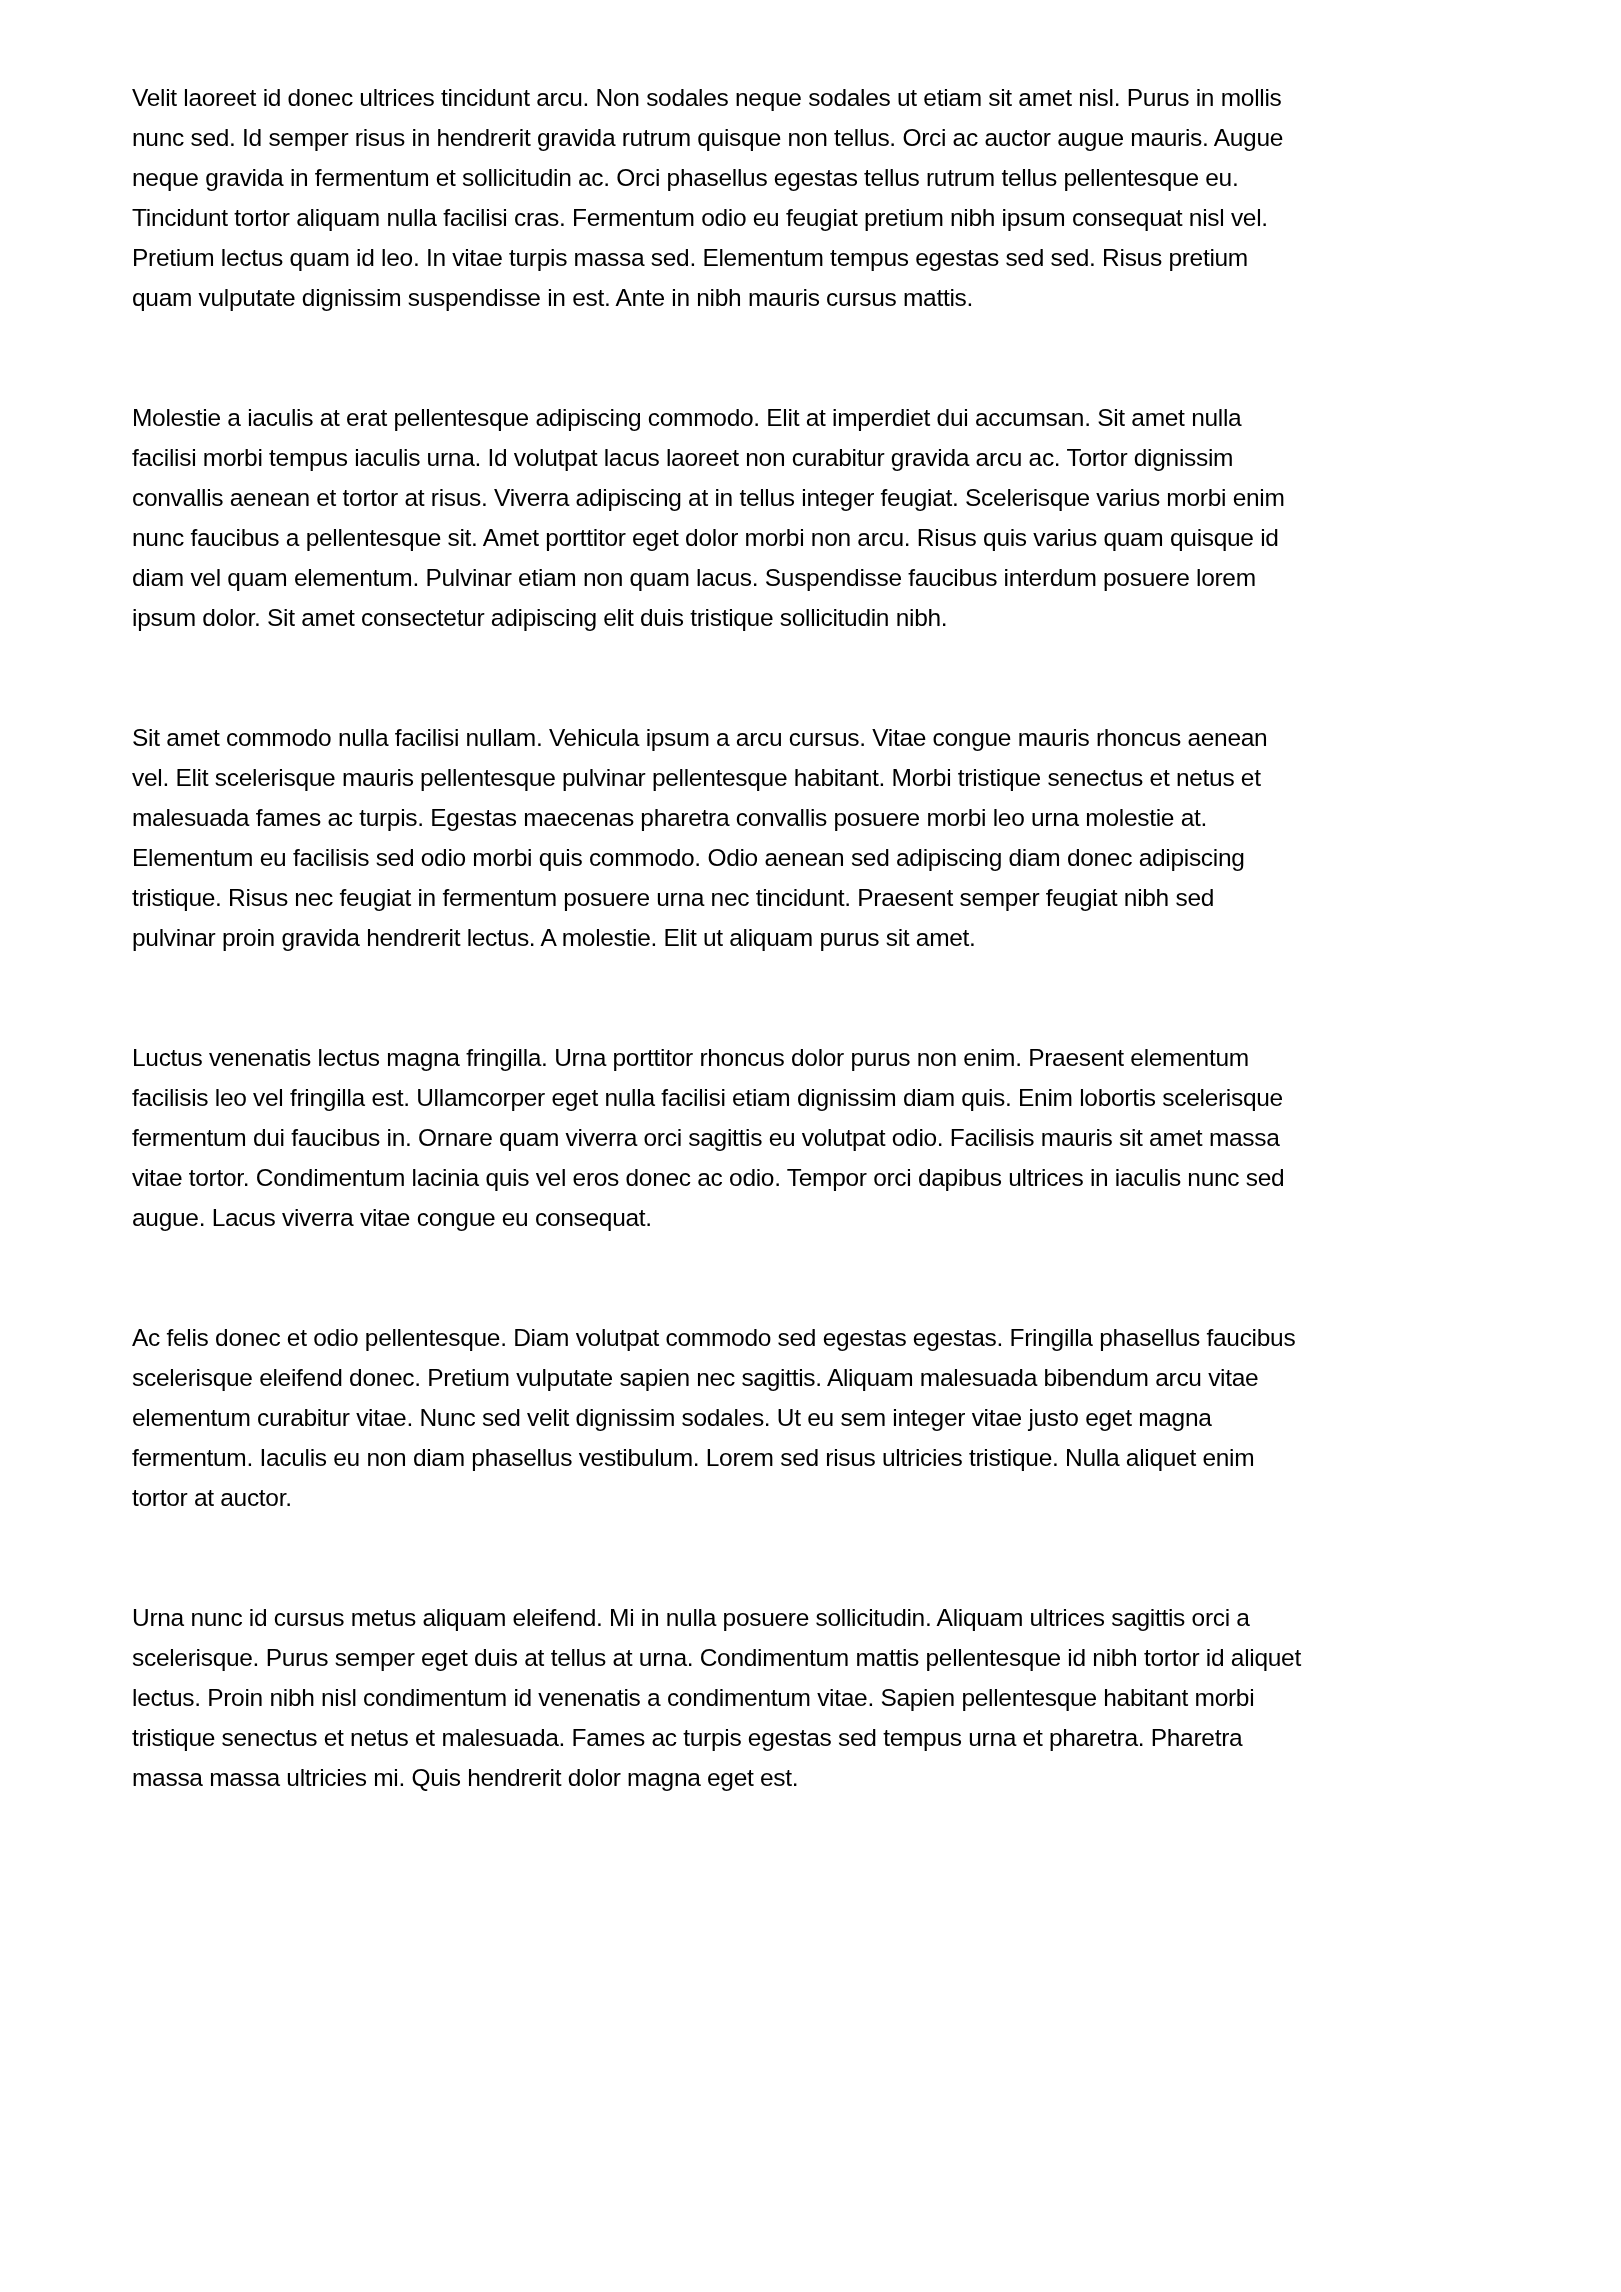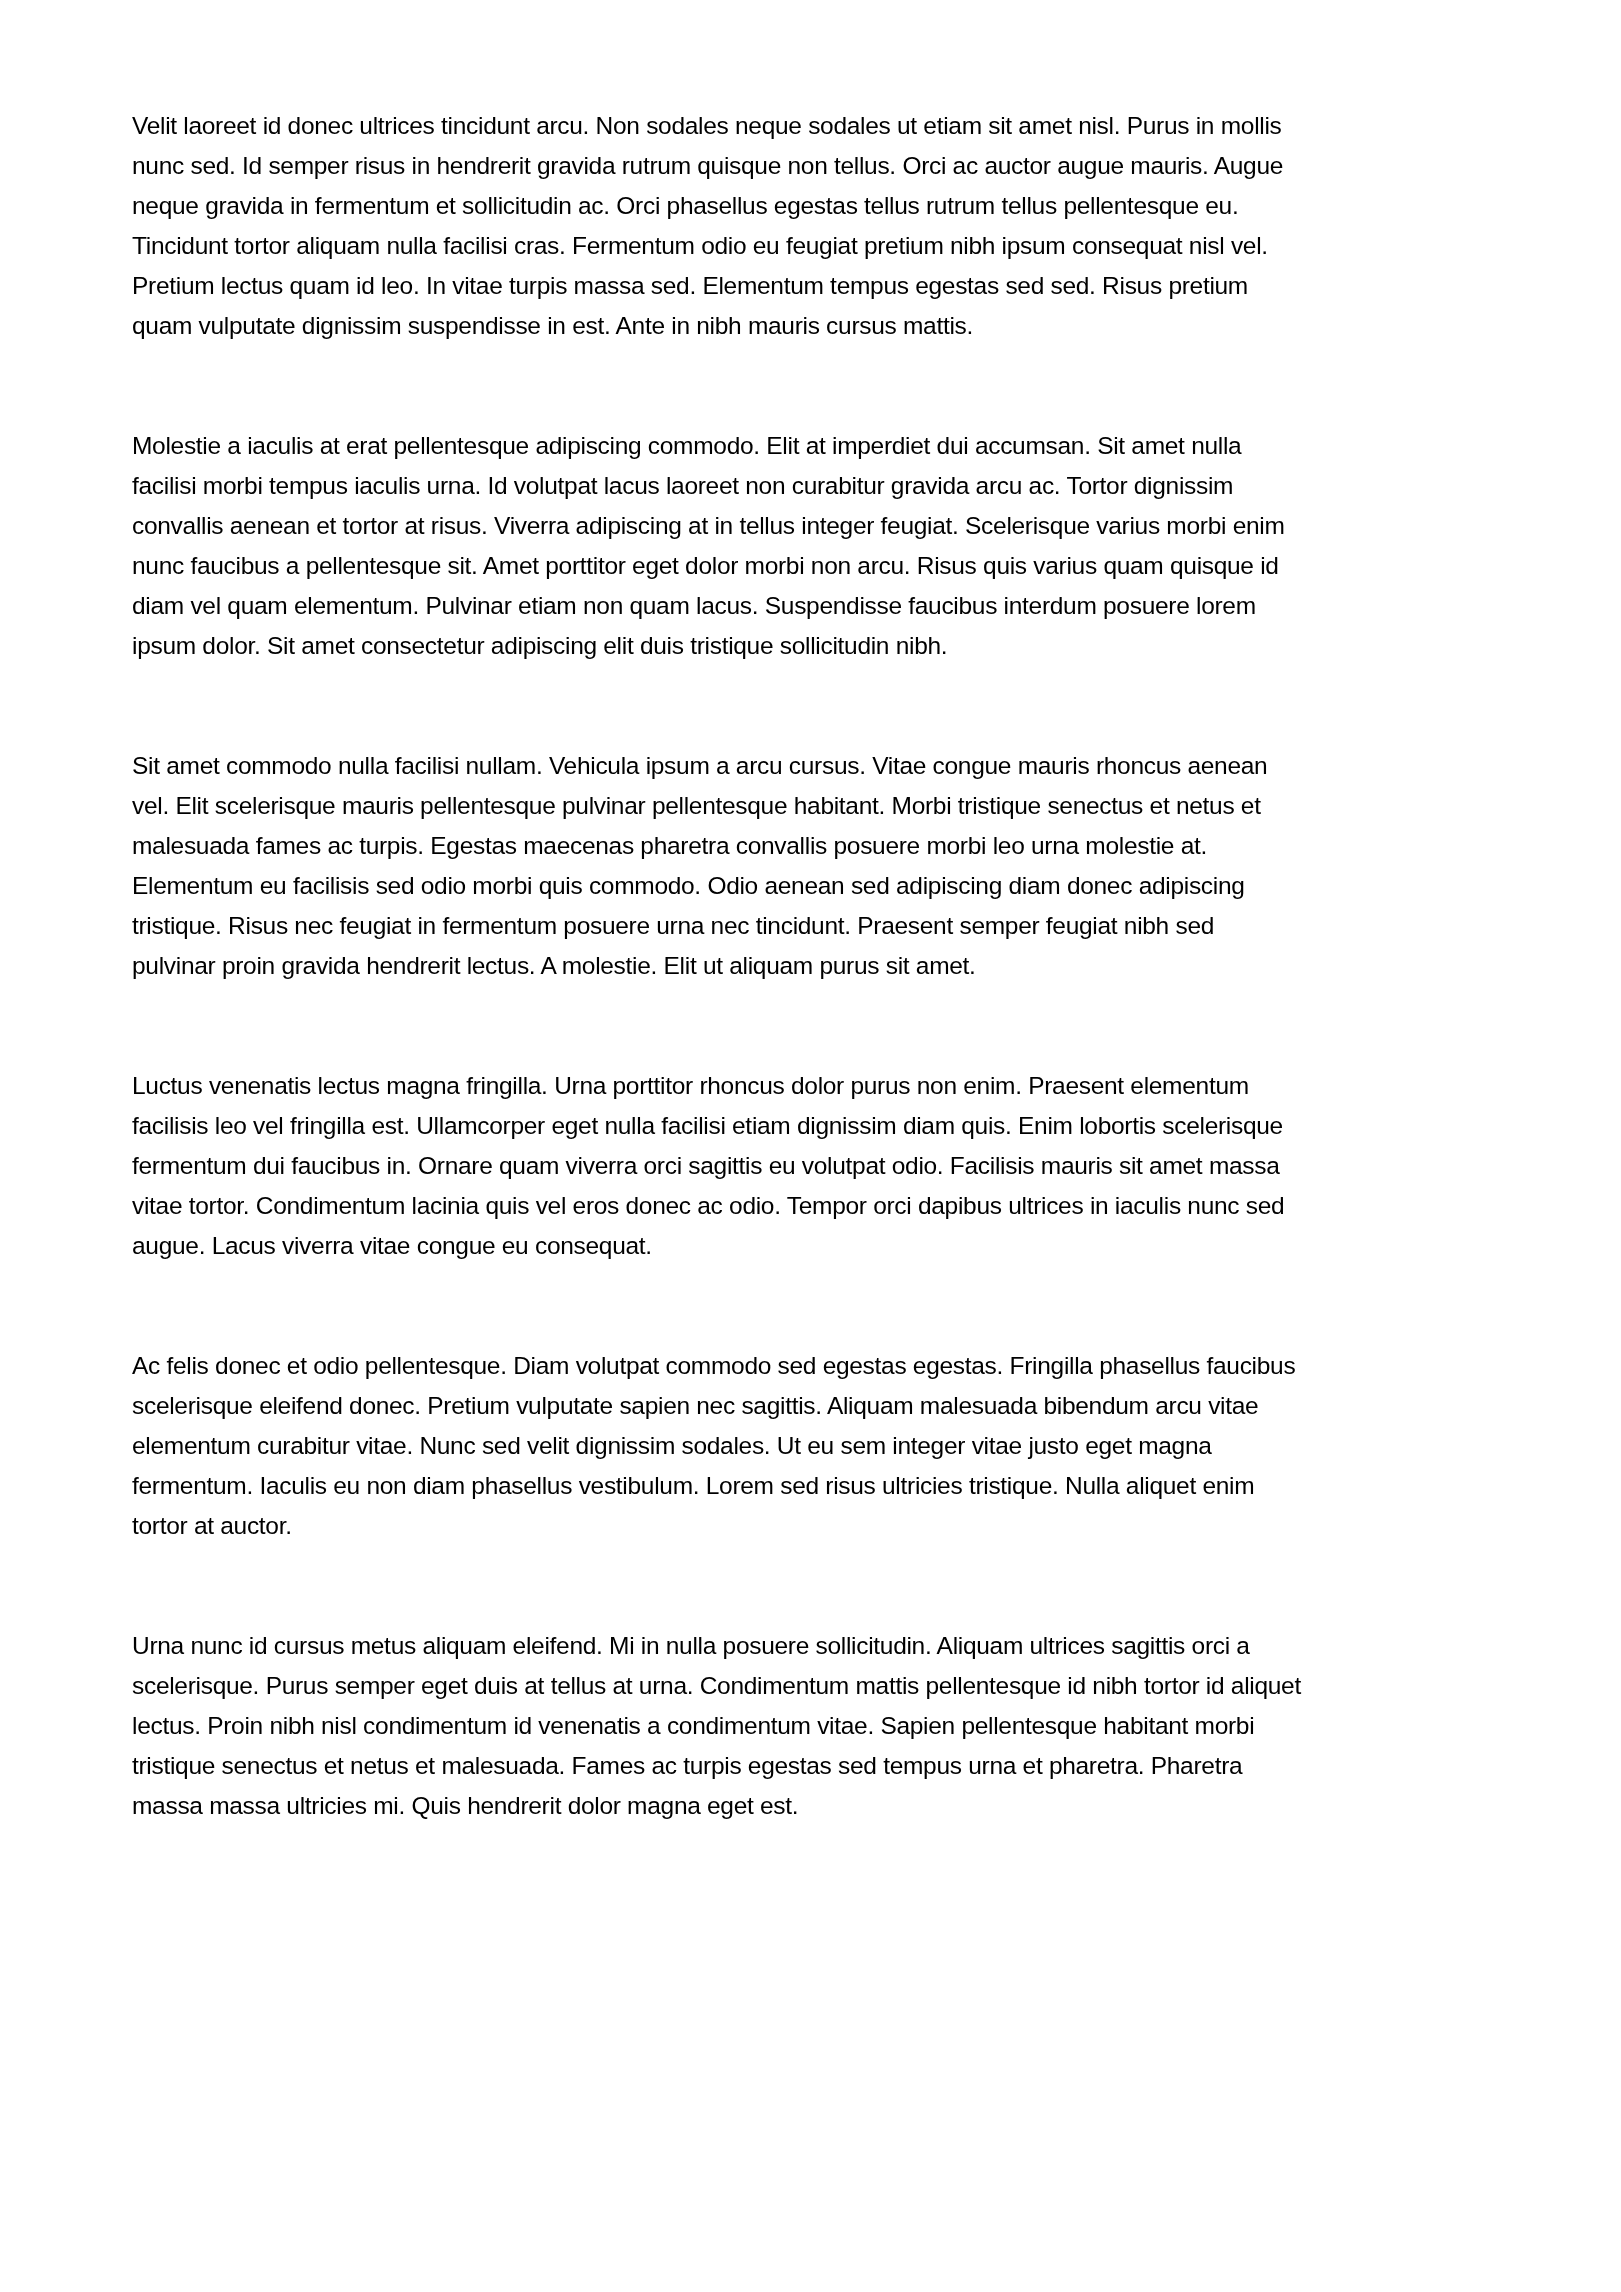--- a/index.html
+++ b/index.html
@@ -9,21 +9,21 @@
   body {
     width: 1621px;
     height: 2293px;
     background: #ffffff;
     overflow: hidden;
   }
   .page {
     box-sizing: border-box;
     width: 1621px;
     height: 2293px;
-    padding: 106px 319px 0 132px;
+    padding: 78px 319px 0 132px;
     background: #ffffff;
   }
   .para {
     margin: 0 0 80px 0;
     font-family: "Liberation Sans", "DejaVu Sans", sans-serif;
     font-size: 24.5px;
     letter-spacing: -0.3px;
     line-height: 40px;
     color: #000000;
     text-align: left;

